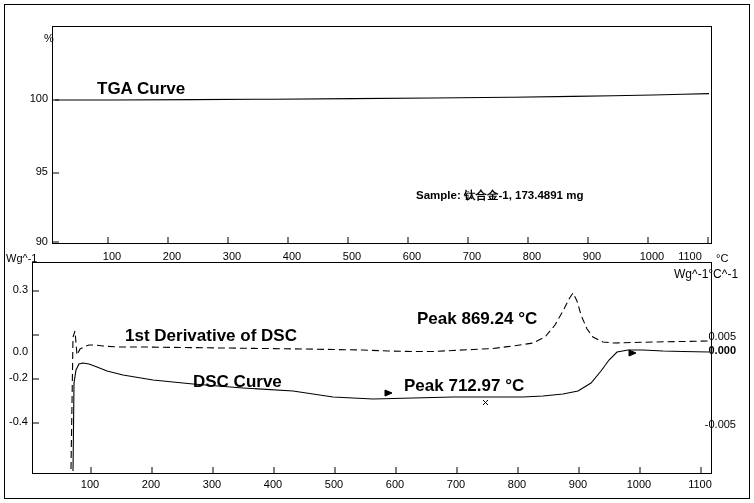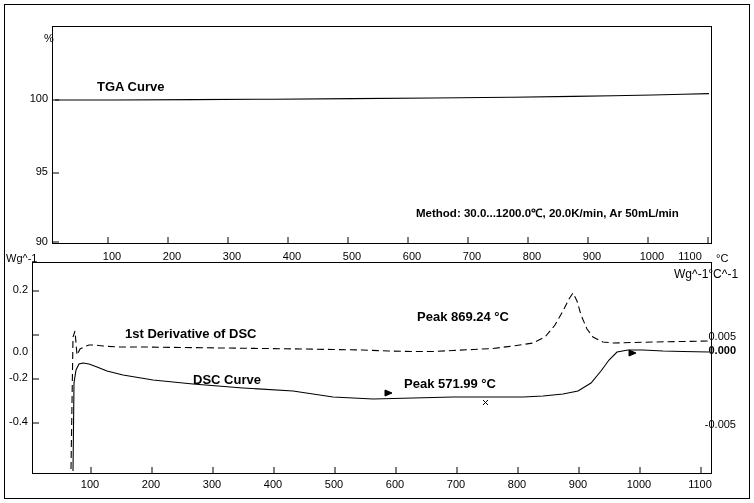--- a/index.html
+++ b/index.html
@@ -8,21 +8,21 @@
   .frame{position:absolute;left:4px;top:4px;width:746px;height:495px;border:1px solid #000;box-sizing:border-box;}
 
   
   .panel-top{position:absolute;left:52px;top:26px;width:660px;height:218px;border:1px solid #000;box-sizing:border-box;background:#fff;}
   .panel-bot{position:absolute;left:32px;top:262px;width:680px;height:212px;border:1px solid #000;box-sizing:border-box;background:#fff;}
 
   .unit{position:absolute;font-size:11px;color:#000;}
   .tick{position:absolute;font-size:11px;color:#000;text-align:center;}
   .ytick{position:absolute;font-size:11px;color:#000;text-align:right;}
 
-  .annot{position:absolute;font-size:13px;font-weight:bold;color:#000;white-space:nowrap;}
+  .annot{position:absolute;font-size:17px;font-weight:bold;color:#000;white-space:nowrap;}
   .sampleline{position:absolute;font-size:11.5px;font-weight:bold;color:#000;white-space:nowrap;}
 
   svg{display:block;}
   .tk{stroke:#000;stroke-width:1;}
 </style>
 </head>
 <body>
 
 <div id="root">
   <div class="frame"></div>
@@ -55,21 +55,21 @@
   </div>
 
   <div class="unit" style="left:44px;top:32px;">%</div>
 
   <div class="ytick" style="left:22px;top:92px;width:26px;">100</div>
   <div class="ytick" style="left:22px;top:165px;width:26px;">95</div>
   <div class="ytick" style="left:22px;top:235px;width:26px;">90</div>
 
   <div class="annot" style="left:97px;top:79px;">TGA Curve</div>
 
-  <div class="sampleline" style="left:416px;top:205px;">Method: 30.0...1200.0℃, 20.0K/min, Ar 50mL/min</div>
+  <div class="sampleline" style="left:416px;top:188px;">Sample: 钛合金-1, 173.4891 mg</div>
 
   <div class="tick" style="left:92px;top:250px;width:40px;">100</div>
   <div class="tick" style="left:152px;top:250px;width:40px;">200</div>
   <div class="tick" style="left:212px;top:250px;width:40px;">300</div>
   <div class="tick" style="left:272px;top:250px;width:40px;">400</div>
   <div class="tick" style="left:332px;top:250px;width:40px;">500</div>
   <div class="tick" style="left:392px;top:250px;width:40px;">600</div>
   <div class="tick" style="left:452px;top:250px;width:40px;">700</div>
   <div class="tick" style="left:512px;top:250px;width:40px;">800</div>
   <div class="tick" style="left:572px;top:250px;width:40px;">900</div>
@@ -116,21 +116,21 @@
         <line x1="0" y1="116" x2="6" y2="116"></line>
         <line x1="0" y1="160" x2="6" y2="160"></line>
       </g>
     </svg>
   </div>
 
   <div class="unit" style="left:6px;top:252px;">Wg^-1</div>
   <div class="unit" style="left:674px;top:267px;font-size:12px;">Wg^-1°C^-1</div>
   <div class="unit" style="left:716px;top:252px;">°C</div>
 
-  <div class="ytick" style="left:2px;top:283px;width:26px;">0.2</div>
+  <div class="ytick" style="left:2px;top:283px;width:26px;">0.3</div>
   <div class="ytick" style="left:2px;top:327px;width:26px;margin-top:18px;">0.0</div>
   <div class="ytick" style="left:-2px;top:371px;width:30px;">-0.2</div>
   <div class="ytick" style="left:-2px;top:415px;width:30px;">-0.4</div>
 
   <div class="ytick" style="left:690px;top:330px;width:46px;">0.005</div>
   <div class="ytick" style="left:690px;top:344px;width:46px;font-weight:bold;">0.000</div>
   <div class="ytick" style="left:690px;top:418px;width:46px;">-0.005</div>
 
   <div class="tick" style="left:70px;top:478px;width:40px;">100</div>
   <div class="tick" style="left:131px;top:478px;width:40px;">200</div>
@@ -140,14 +140,14 @@
   <div class="tick" style="left:375px;top:478px;width:40px;">600</div>
   <div class="tick" style="left:436px;top:478px;width:40px;">700</div>
   <div class="tick" style="left:497px;top:478px;width:40px;">800</div>
   <div class="tick" style="left:558px;top:478px;width:40px;">900</div>
   <div class="tick" style="left:617px;top:478px;width:44px;">1000</div>
   <div class="tick" style="left:678px;top:478px;width:44px;">1100</div>
 
   <div class="annot" style="left:125px;top:326px;">1st Derivative of DSC</div>
   <div class="annot" style="left:166px;top:372px;padding-left:27px;">DSC Curve</div>
   <div class="annot" style="left:417px;top:309px;">Peak  869.24 °C</div>
-  <div class="annot" style="left:404px;top:376px;">Peak  571.99 °C</div>
+  <div class="annot" style="left:404px;top:376px;">Peak  712.97 °C</div>
 </div>
 
 </body></html>

